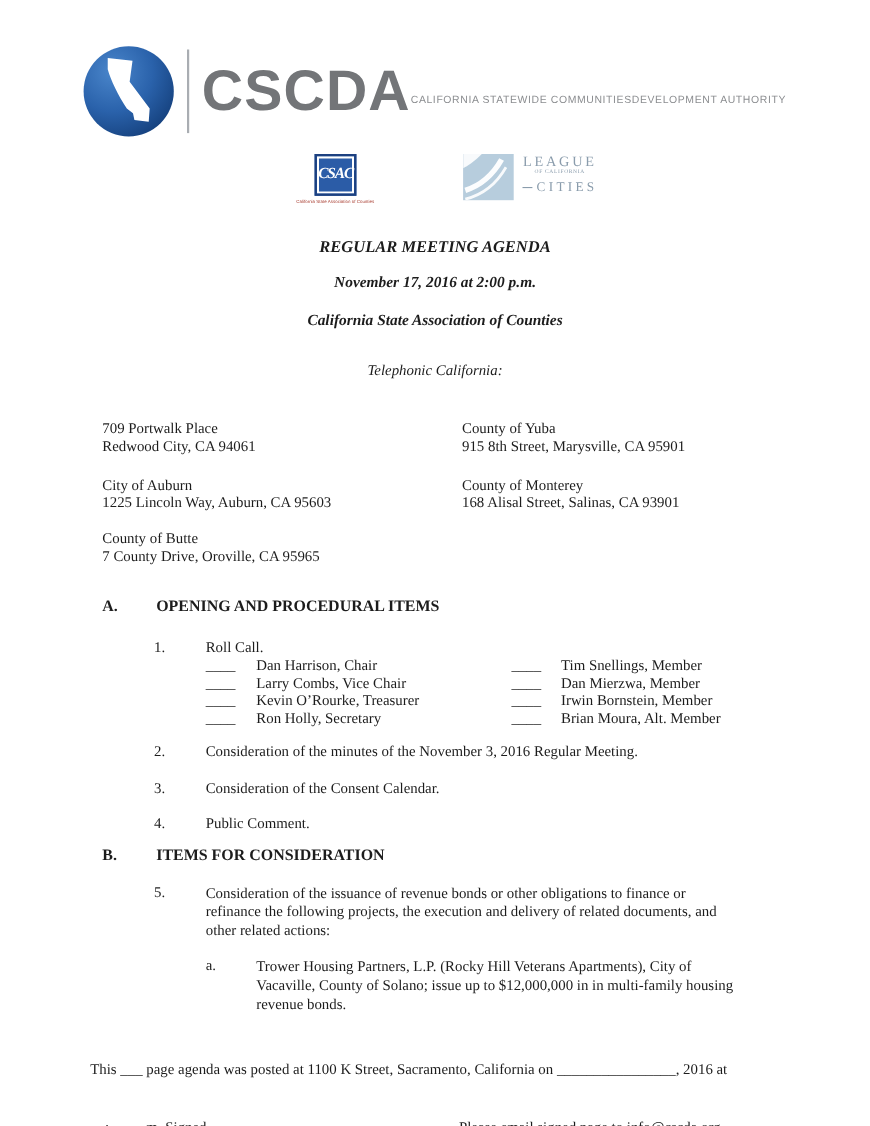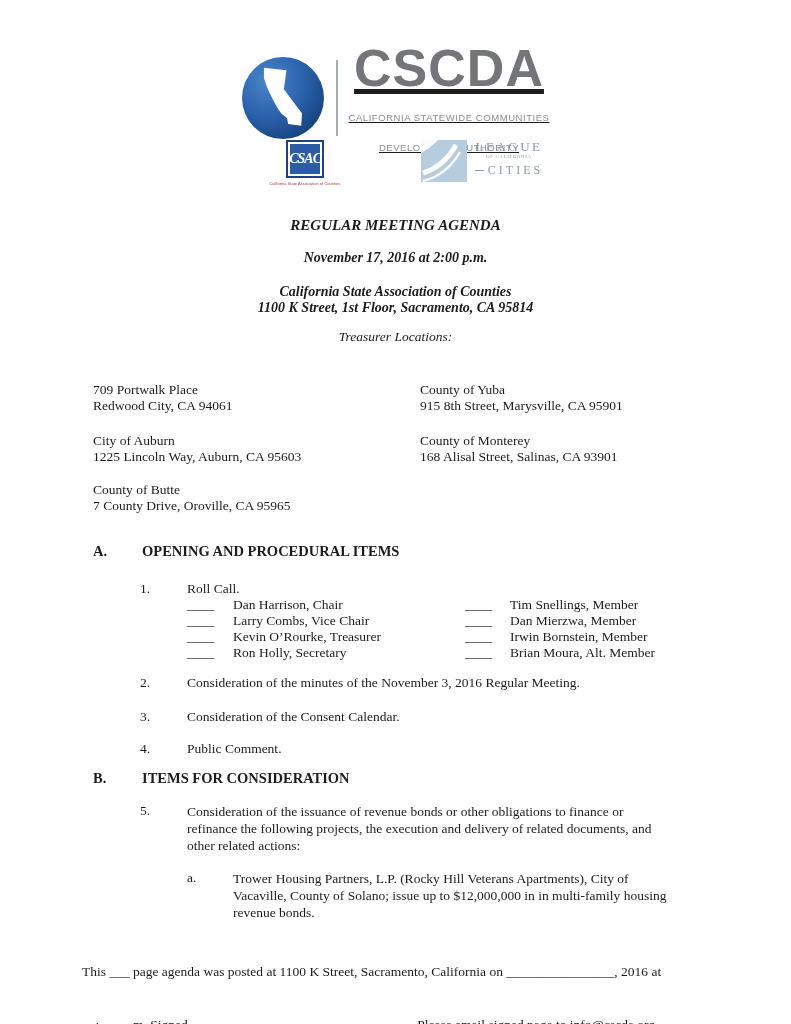--- a/index.html
+++ b/index.html
@@ -15,21 +15,21 @@
 
   
   .logo-row { top:42px; left:0; width:100%; display:flex; justify-content:center; align-items:center; }
   .logo-circle {
     width:82px; height:82px; border-radius:50%;
     background:radial-gradient(circle at 32% 28%, #4a86cb 0%, #2a62ab 45%, #16427f 80%, #0f3265 100%);
     position:relative; flex:0 0 auto;
   }
   .logo-circle svg { position:absolute; left:15px; top:8px; }
   .logo-divider { width:2px; height:76px; background:#a9adb2; margin:0 11px 0 12px; }
-  .wordmark { display:flex; flex-direction:column; align-items:center;text-decoration:underline; }
+  .wordmark { display:flex; flex-direction:row; align-items:center; }
   .wordmark .acronym {
     font-family:"Liberation Sans", sans-serif; font-weight:600; font-size:52px;
     line-height:1; color:#737578; letter-spacing:1px;
   }
   .wordmark .tagline {
     font-family:"Liberation Sans", sans-serif; font-size:9.5px; color:#8b8d90;
     letter-spacing:0.55px; line-height:12px; margin-top:18px; white-space:nowrap;
   }
   
   .partners { top:140px; left:0; width:100%; display:flex; justify-content:center; align-items:flex-start; gap:24px; }
@@ -102,22 +102,21 @@
           <span class="cities-dash"></span>
           <span>CITIES</span>
         </div>
       </div>
     </div>
   </div>
 
   <div class="abs centerline b" style="top:217px; font-size:15px;">REGULAR MEETING AGENDA</div>
   <div class="abs centerline b" style="top:250px; font-size:14px;">November 17, 2016 at 2:00 p.m.</div>
   <div class="abs centerline b" style="top:284px; font-size:14px;">California State Association of Counties</div>
-  <div class="abs centerline b" style="top:300px; font-size:14px;">1100 K Street, 1st Floor, Sacramento, CA 95814</div>
-  <div class="abs centerline" style="top:329px;">Treasurer Locations:</div>
+  <div class="abs centerline" style="top:329px;">Telephonic California:</div>
 
   <div class="abs lh16" style="top:382px; left:93px;">
     <div>709 Portwalk Place</div>
     <div>Redwood City, CA 94061</div>
   </div>
   <div class="abs lh16" style="top:433px; left:93px;">
     <div>City of Auburn</div>
     <div>1225 Lincoln Way, Auburn, CA 95603</div>
   </div>
   <div class="abs lh16" style="top:482px; left:93px;">

